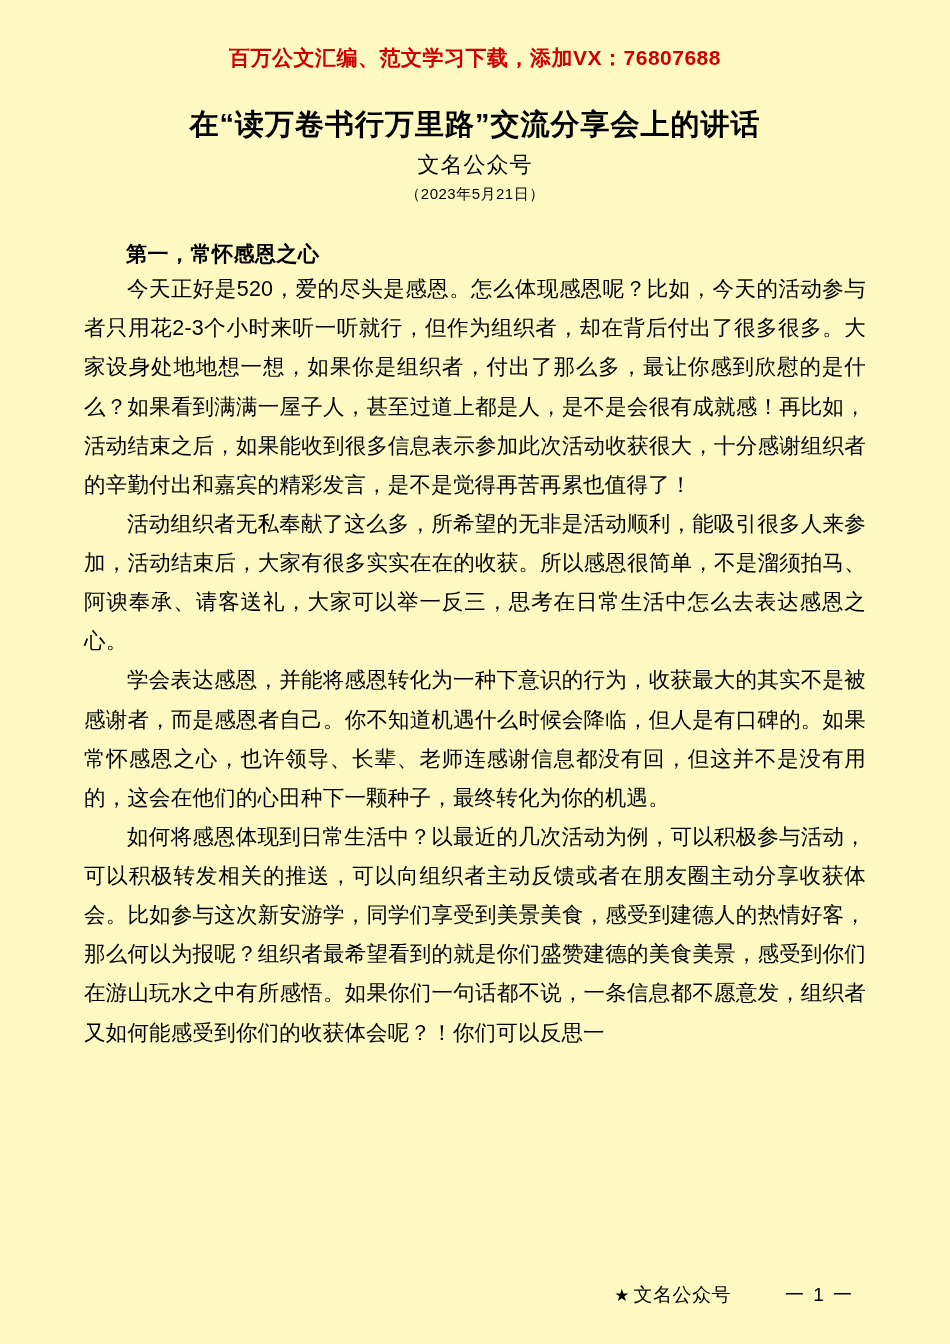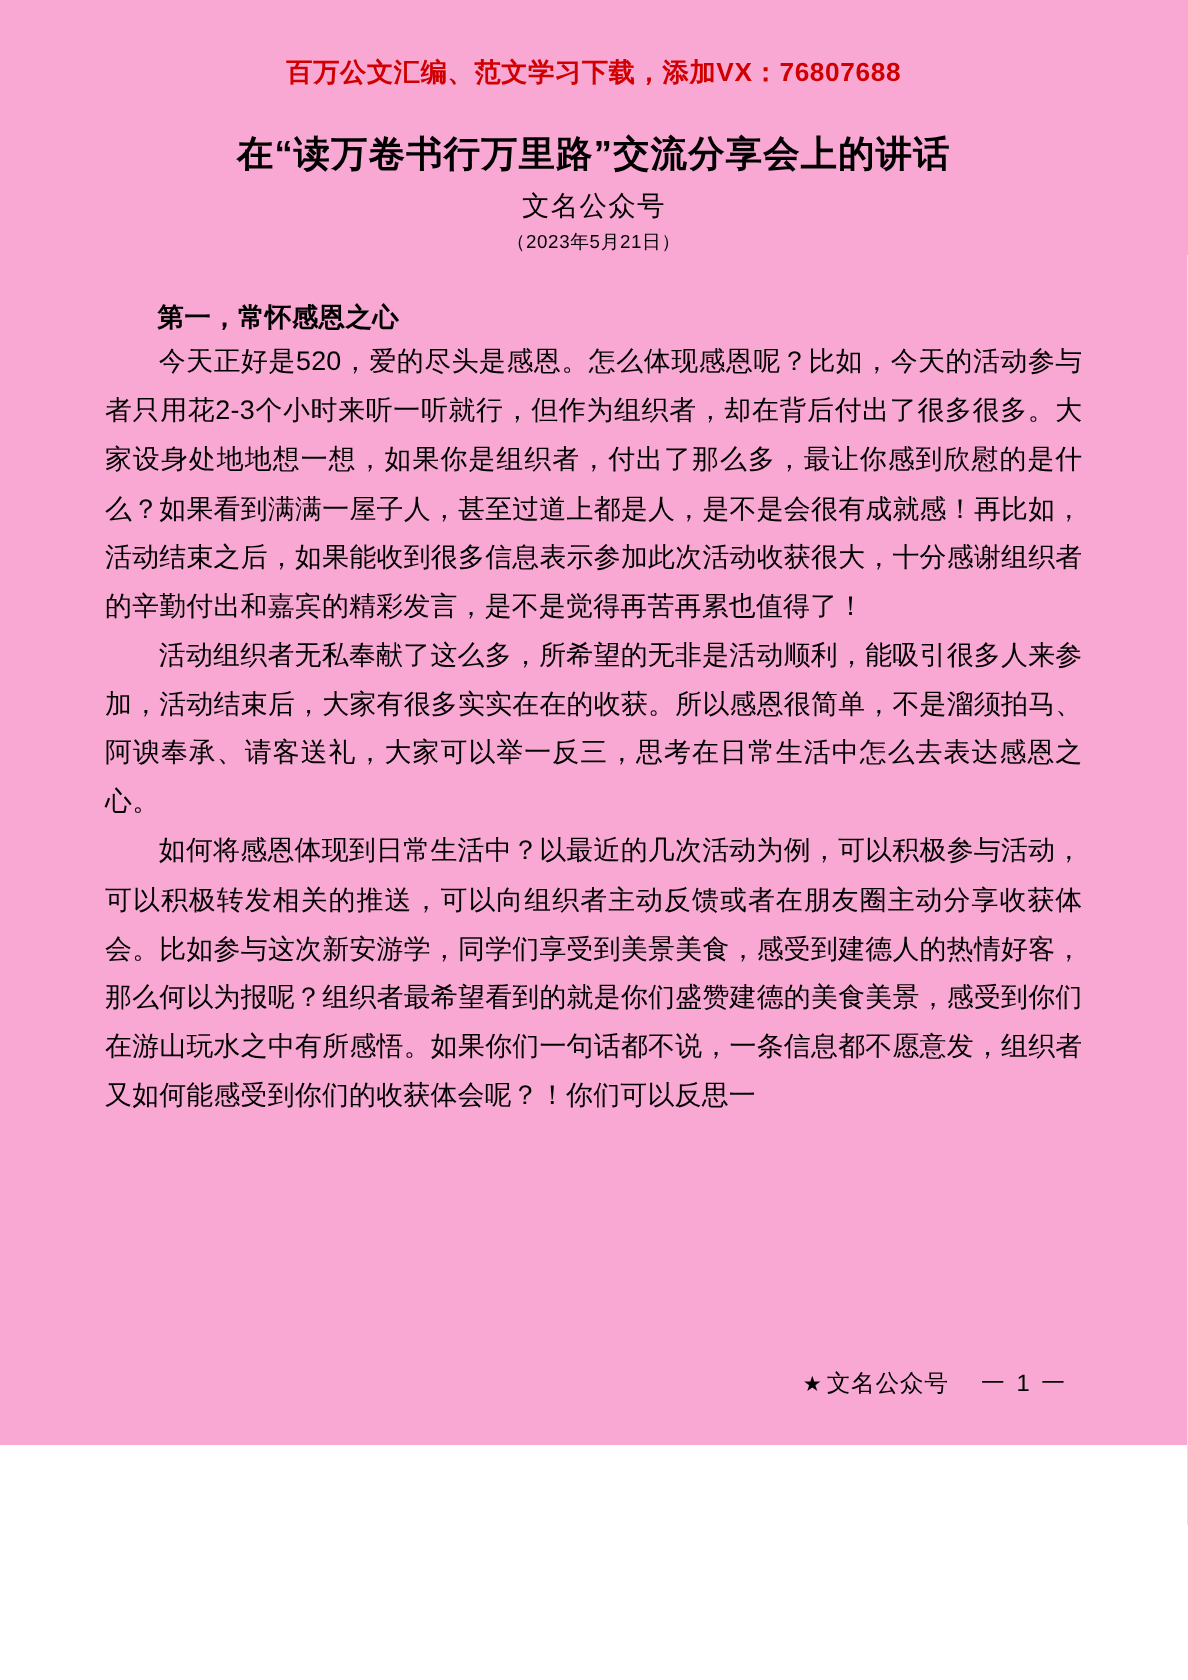--- a/index.html
+++ b/index.html
@@ -6,23 +6,23 @@
     margin: 0;
     padding: 0;
     background: #ffffff;
   }
   body {
     font-family: "Liberation Serif", "DejaVu Serif", serif;
     color: #000000;
   }
   .page {
     width: 950px;
-    height: 1156px;
+    height: 1344px;
     position: relative;
-    background: #f9a8d4;
+    background: #fef9c3;
     box-sizing: border-box;
     padding: 0;
     overflow: hidden;
   }
   .banner {
     text-align: center;
     color: #d00000;
     font-size: 21px;
     font-weight: 700;
     letter-spacing: 0.5px;
@@ -88,20 +88,21 @@
   .footer .star {
     font-size: 17px;
     margin-right: 4px;
   }
   .footer .acct {
     margin-right: 26px;
     letter-spacing: 0.5px;
   }
   .footer .pageno {
     letter-spacing: 2px;
+    margin-left: 28px;
   }
 </style>
 </head>
 <body>
 
 <div class="page">
 
   <div class="banner">百万公文汇编、范文学习下载，添加VX：76807688</div>
 
   <div class="doc-body">
@@ -109,20 +110,21 @@
     <div class="title-block">
       <div class="doc-title">在“读万卷书行万里路”交流分享会上的讲话</div>
       <div class="doc-author">文名公众号</div>
       <div class="doc-date">（2023年5月21日）</div>
     </div>
 
     <div class="section-heading">第一，常怀感恩之心</div>
 
     <p class="para">今天正好是520，爱的尽头是感恩。怎么体现感恩呢？比如，今天的活动参与者只用花2-3个小时来听一听就行，但作为组织者，却在背后付出了很多很多。大家设身处地地想一想，如果你是组织者，付出了那么多，最让你感到欣慰的是什么？如果看到满满一屋子人，甚至过道上都是人，是不是会很有成就感！再比如，活动结束之后，如果能收到很多信息表示参加此次活动收获很大，十分感谢组织者的辛勤付出和嘉宾的精彩发言，是不是觉得再苦再累也值得了！</p>
     <p class="para">活动组织者无私奉献了这么多，所希望的无非是活动顺利，能吸引很多人来参加，活动结束后，大家有很多实实在在的收获。所以感恩很简单，不是溜须拍马、阿谀奉承、请客送礼，大家可以举一反三，思考在日常生活中怎么去表达感恩之心。</p>
+    <p class="para">学会表达感恩，并能将感恩转化为一种下意识的行为，收获最大的其实不是被感谢者，而是感恩者自己。你不知道机遇什么时候会降临，但人是有口碑的。如果常怀感恩之心，也许领导、长辈、老师连感谢信息都没有回，但这并不是没有用的，这会在他们的心田种下一颗种子，最终转化为你的机遇。</p>
     <p class="para">如何将感恩体现到日常生活中？以最近的几次活动为例，可以积极参与活动，可以积极转发相关的推送，可以向组织者主动反馈或者在朋友圈主动分享收获体会。比如参与这次新安游学，同学们享受到美景美食，感受到建德人的热情好客，那么何以为报呢？组织者最希望看到的就是你们盛赞建德的美食美景，感受到你们在游山玩水之中有所感悟。如果你们一句话都不说，一条信息都不愿意发，组织者又如何能感受到你们的收获体会呢？！你们可以反思一</p>
 
   </div>
 
   <div class="footer">
     <span class="star">★</span><span class="acct">文名公众号</span><span class="pageno">一  1  一</span>
   </div>
 
 </div>
 

